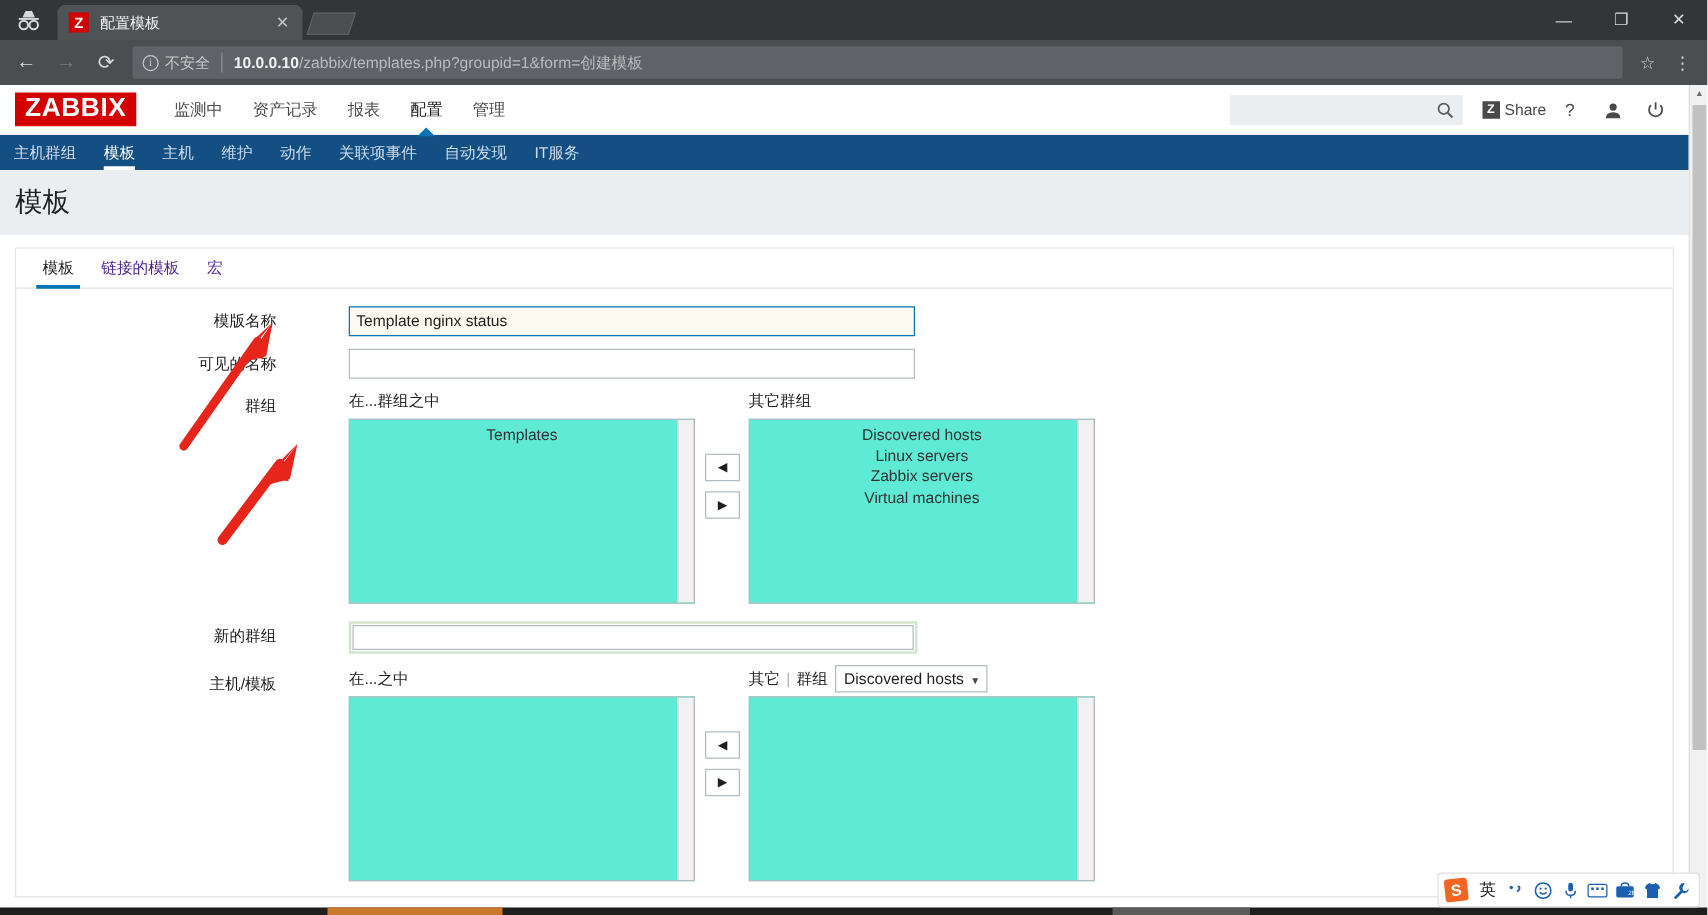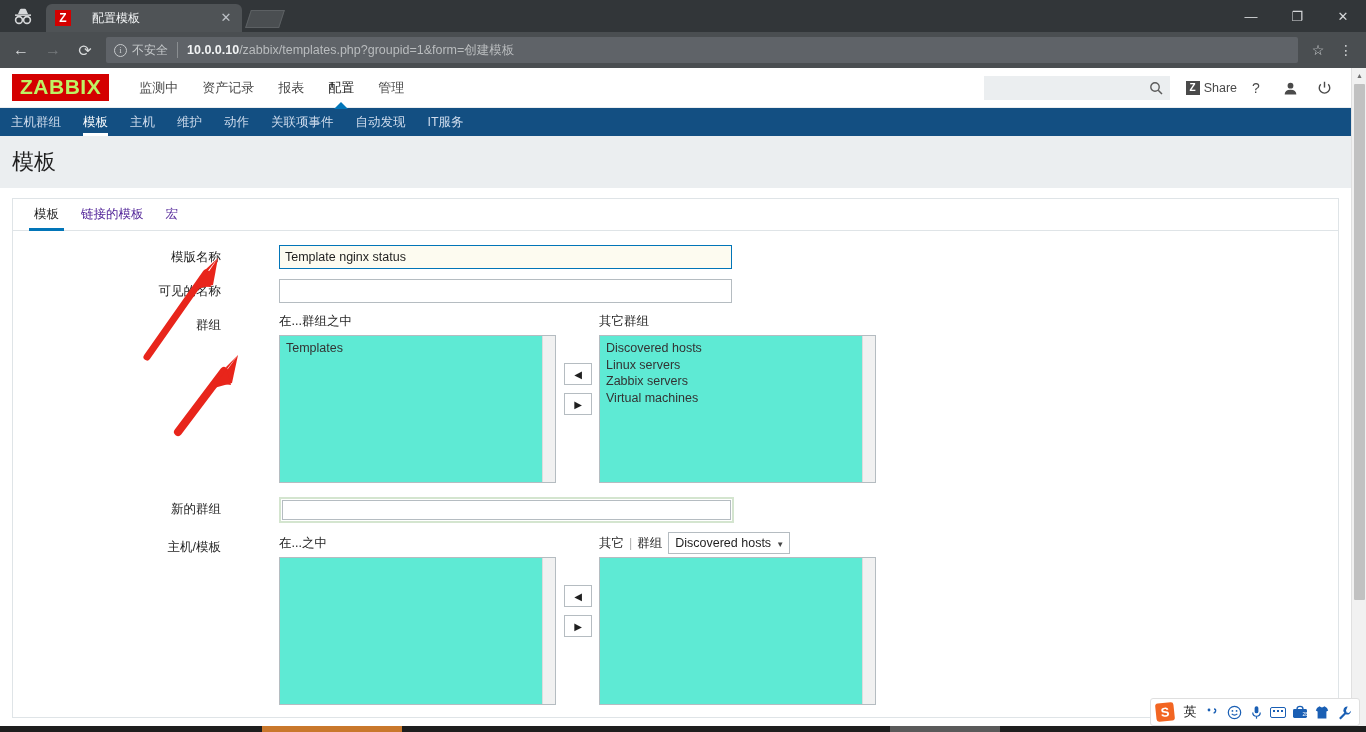--- a/index.html
+++ b/index.html
@@ -41,21 +41,21 @@
     width: 16px; height: 16px;
     background: #d40000;
     color: #ffffff;
     font-size: 12px; font-weight: bold;
     line-height: 16px; text-align: center;
     flex: 0 0 16px;
     font-family: "Liberation Sans", sans-serif;
   }
   .tab-title {
     flex: 1 1 auto;
-    margin-left: 21px;
+    margin-left: 9px;
     color: #f1f3f4;
     font-size: 12px;
     white-space: nowrap; overflow: hidden;
   }
   .tab-close {
     width: 16px; height: 16px; flex: 0 0 16px;
     color: #bdc1c6; font-size: 13px; line-height: 15px; text-align: center;
   }
   .newtab {
     width: 44px; height: 24px;
@@ -143,21 +143,21 @@
   .zbx-header {
     height: 40px;
     background: #ffffff;
     border-bottom: 1px solid #ebeef0;
     display: flex; align-items: center;
     padding-left: 12px;
     position: relative;
   }
   .zbx-logo {
     background: #d40000;
-    color: #bef264;
+    color: #ffffff;
     font-size: 21px;
     font-weight: bold;
     letter-spacing: 0.5px;
     padding: 2px 8px 3px 8px;
     line-height: 22px;
     font-family: "Liberation Sans", sans-serif;
   }
   .zbx-mainnav { display: flex; align-items: center; margin-left: 18px; height: 40px; }
   .zbx-mainnav a {
     color: #4a4a4a;
@@ -316,20 +316,21 @@
   .ms-inner {
     width: 100%; height: 100%;
     border: 1px solid #b5bcc1;
     background: #ffffff;
   }
 
   
   .dual {
     display: flex;
     align-items: flex-start;
+    text-align: center;
   }
   .dual-col { width: 278px; }
   .dual-head {
     font-size: 12.5px;
     color: #1f1f1f;
     margin-bottom: 6px;
     height: 16px;
     display: flex; align-items: center;
   }
   .listbox {

